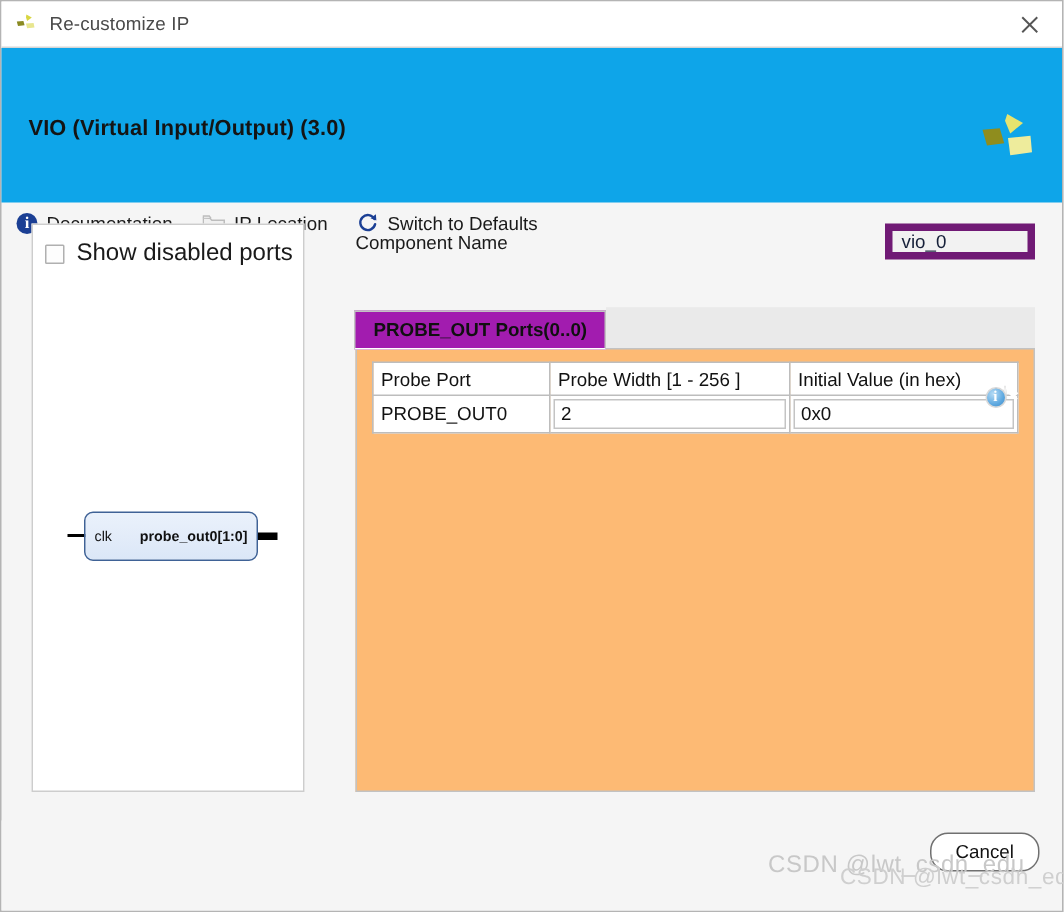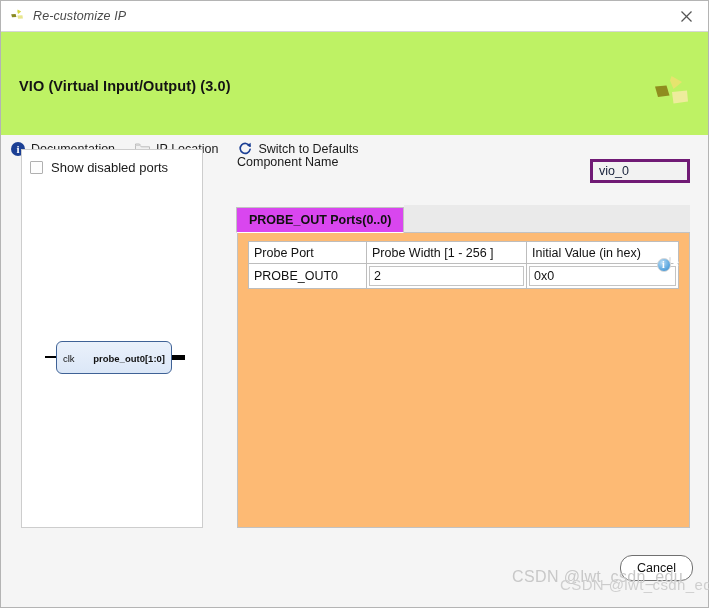--- a/index.html
+++ b/index.html
@@ -39,21 +39,20 @@
     align-items: center;
     padding-left: 9px;
     box-sizing: border-box;
     position: relative;
   }
   #titlebar .tb-title {
     font-size: 12.5px;
     color: #4a4a4a;
     margin-left: 8px;
     letter-spacing: 0.1px;
-    font-style: italic;
   }
   .xilinx-mark {
     width: 15px; height: 15px;
     position: relative;
     display: inline-block;
     flex: 0 0 auto;
   }
   .xilinx-mark svg { display: block; }
 
   #close-btn {
@@ -62,21 +61,21 @@
     width: 44px; height: 30px;
     display: flex;
     align-items: center;
     justify-content: center;
     cursor: default;
   }
   #close-btn svg { display:block; }
 
   
   #header {
-    background: #bef264;
+    background: #0ea5e9;
     padding: 0;
     position: relative;
     min-height: 103px;
     height: 103px;
   }
   #ip-title {
     position: absolute;
     left: 18px; top: 54px;
     transform: translateY(-50%);
     font-size: 14.5px;
@@ -154,21 +153,21 @@
     cursor: default;
   }
   .checkbox {
     width: 13px; height: 13px;
     border: 1px solid #b0b0b0;
     background: #fdfdfd;
     box-sizing: border-box;
     border-radius: 1px;
   }
   #show-disabled-row .cb-label {
-    font-size: 13px;
+    font-size: 16px;
     color: #1a1a1a;
   }
 
   
   #ip-symbol-wrap {
     position: absolute;
     left: 0; top: 0; right: 0; bottom: 0;
   }
   #ip-block {
     position: absolute;
@@ -227,30 +226,29 @@
     align-items: center;
   }
   #component-label {
     font-size: 12.5px;
     color: #1a1a1a;
   }
   #component-name-input {
     position: absolute;
     right: 0; top: 0;
     width: 100px; height: 24px;
-    border: 3px solid #701a75;
+    border: 5px solid #701a75;
     background: #f2f2f2;
     box-sizing: border-box;
     display: flex;
     align-items: center;
     padding-left: 6px;
     font-size: 12.5px;
     color: #17213a;
     cursor: text;
-    margin-top: 10px;
   }
 
   #info-banner {
     position: absolute;
     left: 0; top: 30px;
     width: 453px; height: 21px;
     border: 1px solid #000000;
     background: #f6f6f6;
     box-sizing: border-box;
     display: flex;
@@ -281,21 +279,21 @@
     position: relative;
   }
   .tab.inactive {
     background: #eaeaea;
     border: 1px solid #d0d0d0;
     border-bottom: 1px solid #c2c2c2;
     color: #9a9a9a;
     font-weight: normal;
   }
   .tab.active {
-    background: #d946ef;
+    background: #a21caf;
     border: 1px solid #c2c2c2;
     border-bottom: 1px solid #ffffff;
     color: #101010;
     font-weight: bold;
     z-index: 3;
     margin-left: -1px;
   }
   #tabstrip .tab-filler {
     flex: 1;
     height: 26px;

